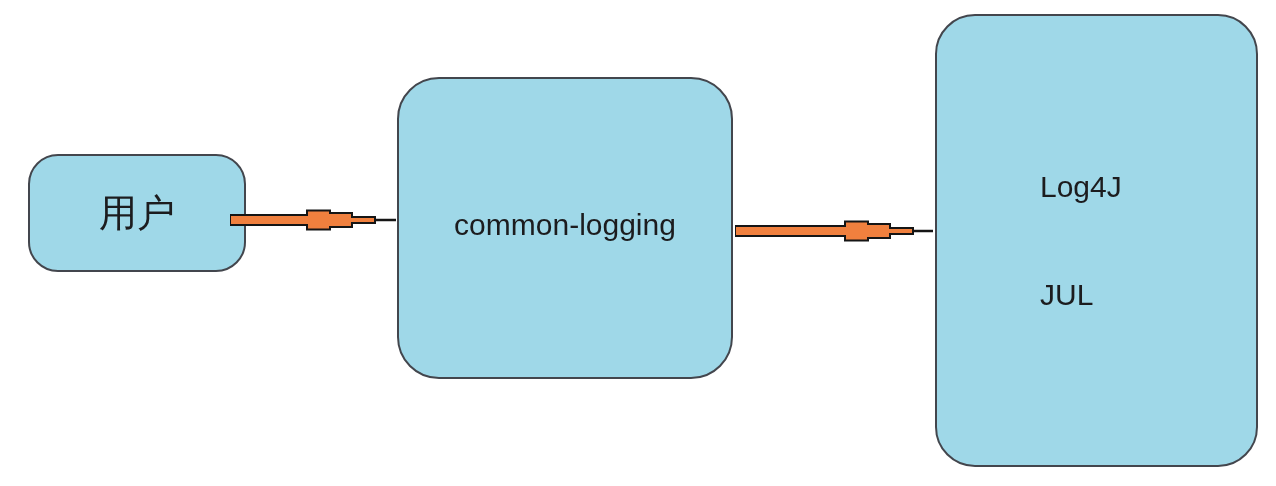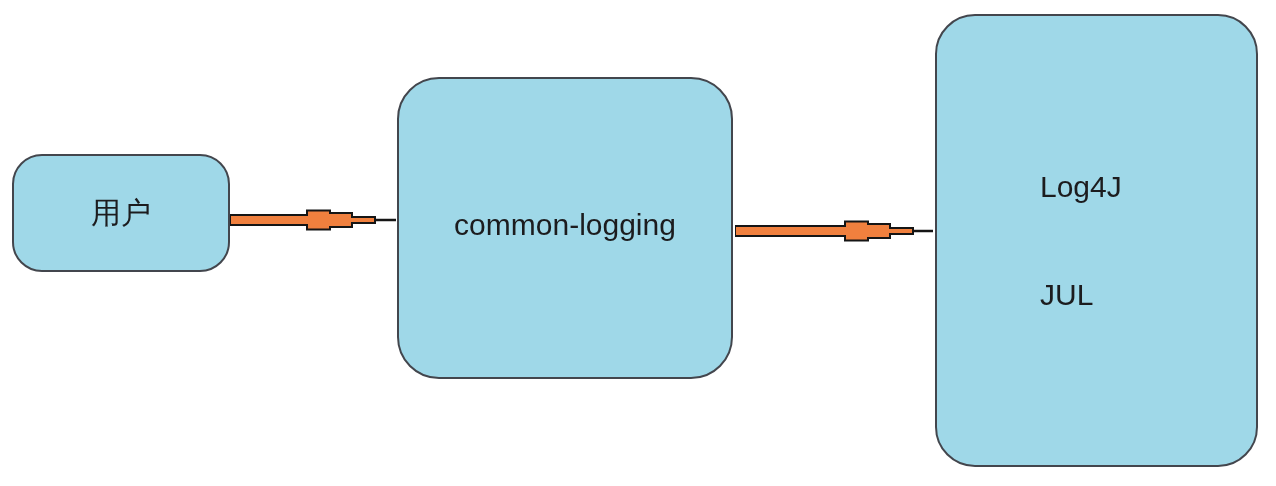--- a/index.html
+++ b/index.html
@@ -30,24 +30,24 @@
     display: flex;
     flex-direction: column;
     align-items: center;
     justify-content: center;
   }
   .node .line {
     line-height: 36px;
     white-space: nowrap;
   }
   #node-user {
-    left: 12px; top: 154px;
+    left: 28px; top: 154px;
     width: 218px; height: 118px;
     border-radius: 30px;
-    font-size: 30px;
+    font-size: 38px;
   }
   #node-facade {
     left: 397px; top: 77px;
     width: 336px; height: 302px;
     border-radius: 42px;
     font-size: 30px;
     gap: 81px;
     padding-bottom: 6px;
   }
   #node-impls {

